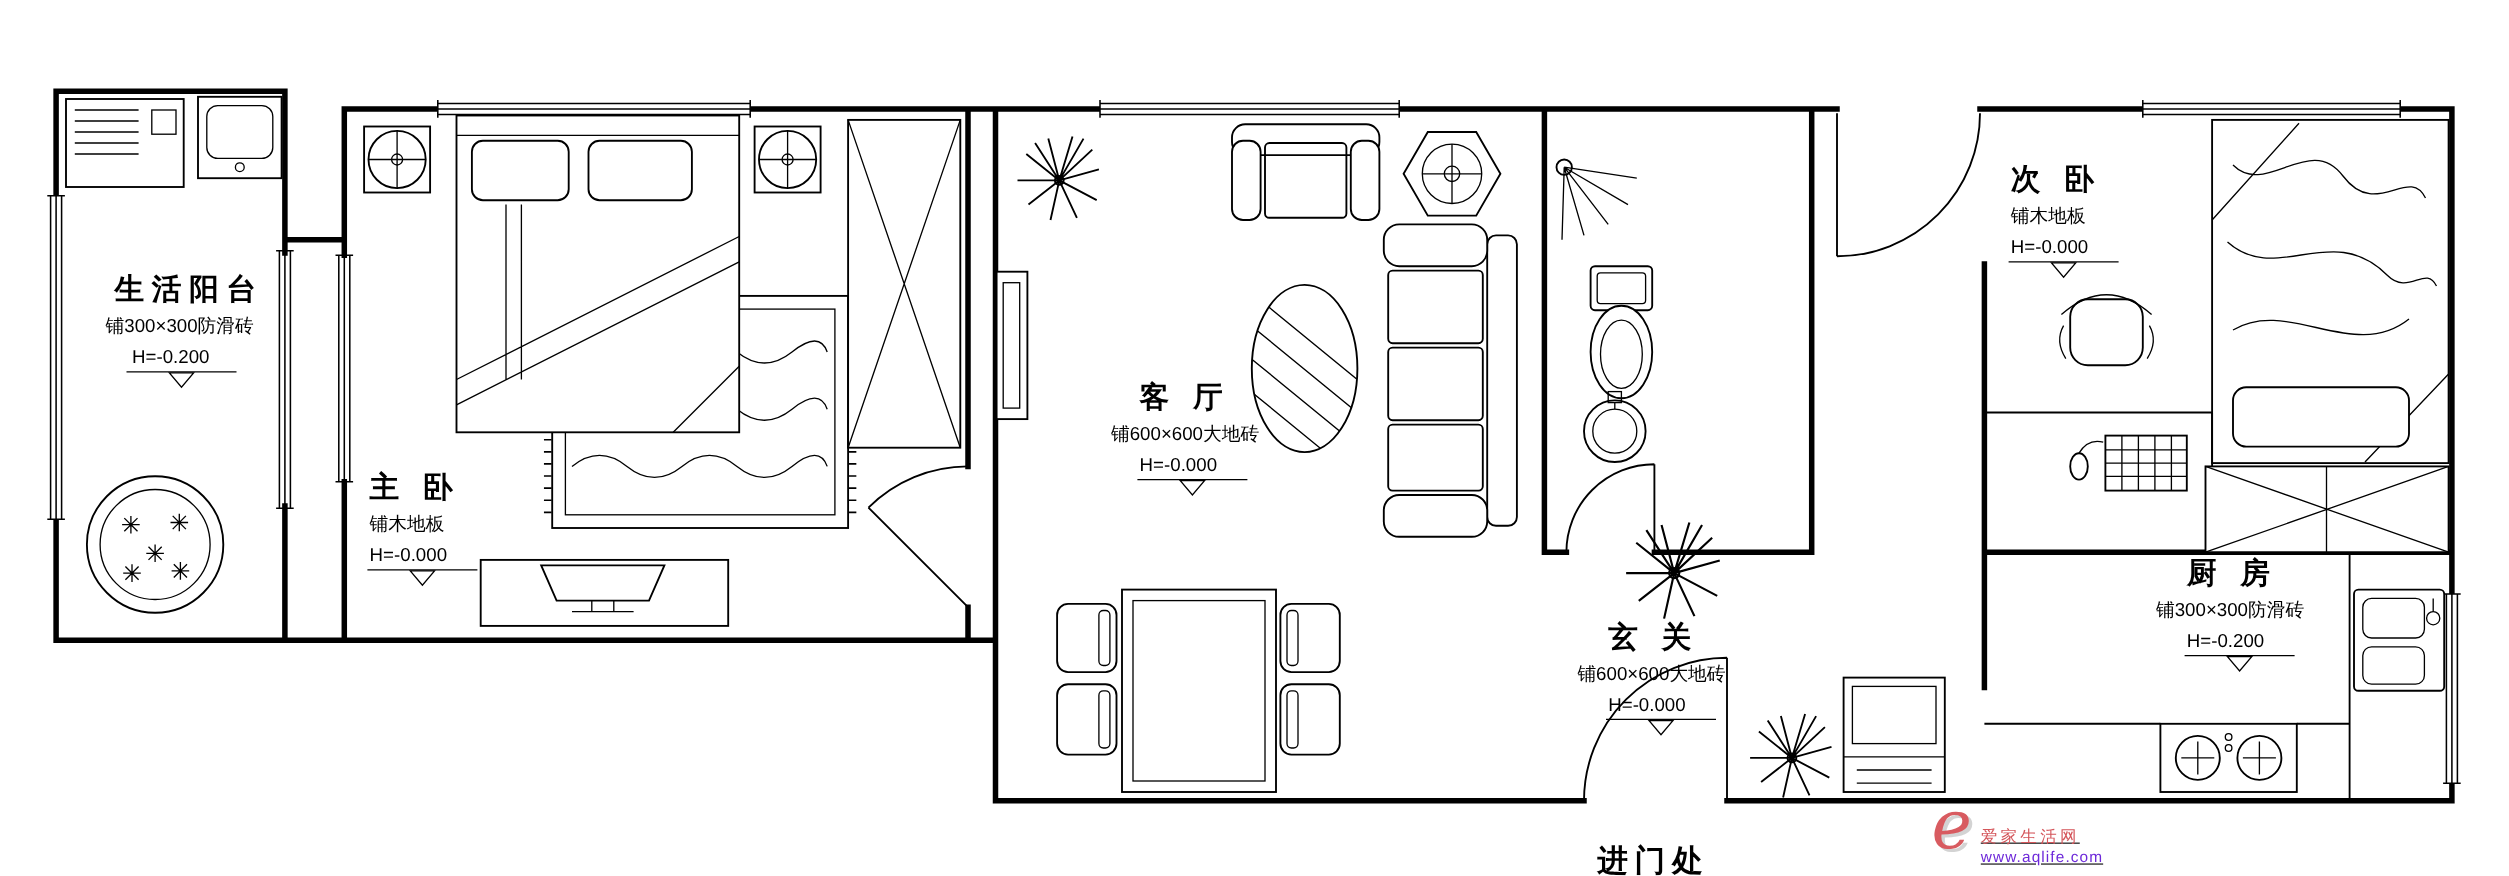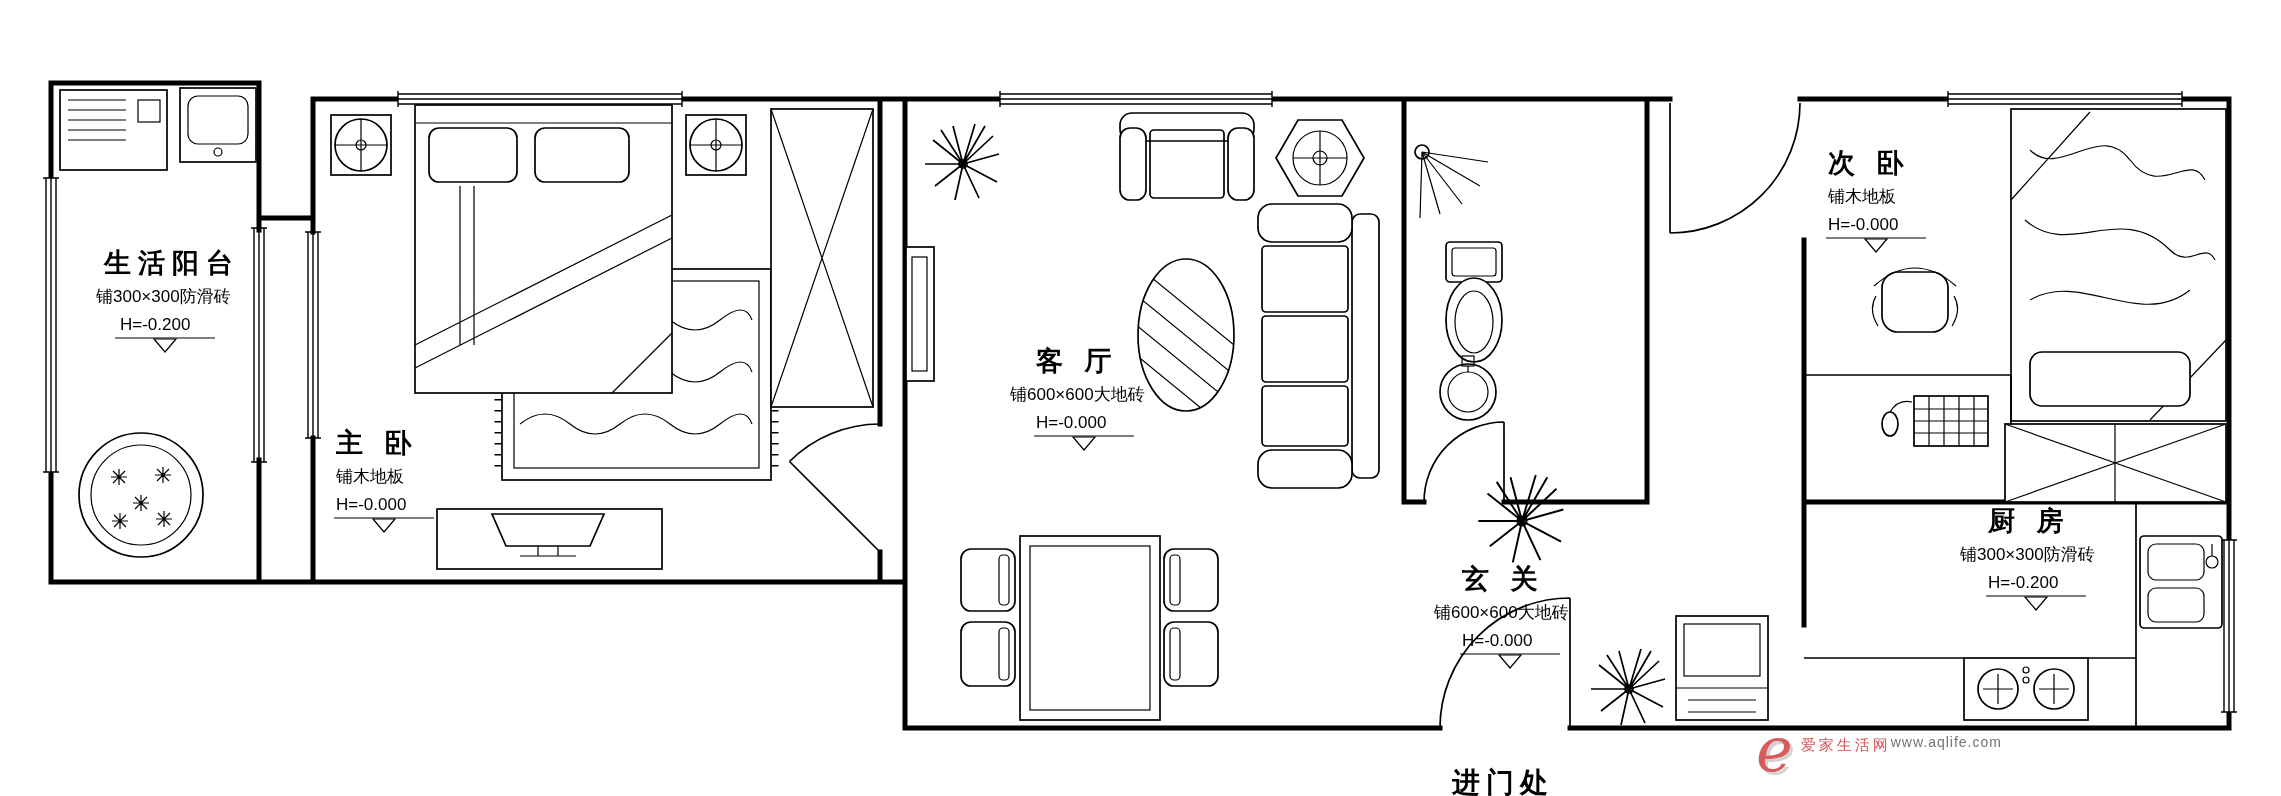--- a/index.html
+++ b/index.html
@@ -14,23 +14,23 @@
   .wall{stroke:#000;stroke-width:5;fill:none;stroke-linecap:square;}
   .thin{stroke:#000;stroke-width:1.7;fill:none;}
   .thinf{stroke:#000;stroke-width:1.7;fill:#fff;}
   .hair{stroke:#000;stroke-width:1.2;fill:none;}
   .win{stroke:#000;stroke-width:1.4;fill:none;}
   .mask{fill:#fff;stroke:none;}
   .fringe{stroke:#000;stroke-width:7;stroke-dasharray:1.5 9.5;fill:none;}
   .watermark{position:absolute;left:1756px;top:724px;display:flex;align-items:flex-start;}
   .wm-logo{font-family:"DejaVu Serif", serif;font-style:italic;font-size:62px;line-height:0.85;
            color:#cf3339;opacity:.8;text-shadow:3px 3px 0 #c9c9c9;}
-  .wm-lines{margin-left:8px;margin-top:10px;display:flex;flex-direction:row;}
+  .wm-lines{margin-left:8px;margin-top:26px;display:flex;flex-direction:column;text-decoration:underline;}
   .wm-brand{color:#d4555a;font-size:15px;letter-spacing:3px;line-height:1.4;}
-  .wm-site{color:#737373;font-size:14px;letter-spacing:1px;}
+  .wm-site{color:#6d28d9;font-size:14px;letter-spacing:1px;}
 </style>
 </head>
 <body>
 
 <div class="canvas">
 <svg width="2281" height="796" viewBox="0 0 2281 796">
   <defs>
     <pattern id="dots" width="12" height="12" patternUnits="userSpaceOnUse">
       <circle cx="3" cy="3" r="1.5" fill="#000"></circle>
           <circle cx="9" cy="9" r="1.5" fill="#000"></circle>

